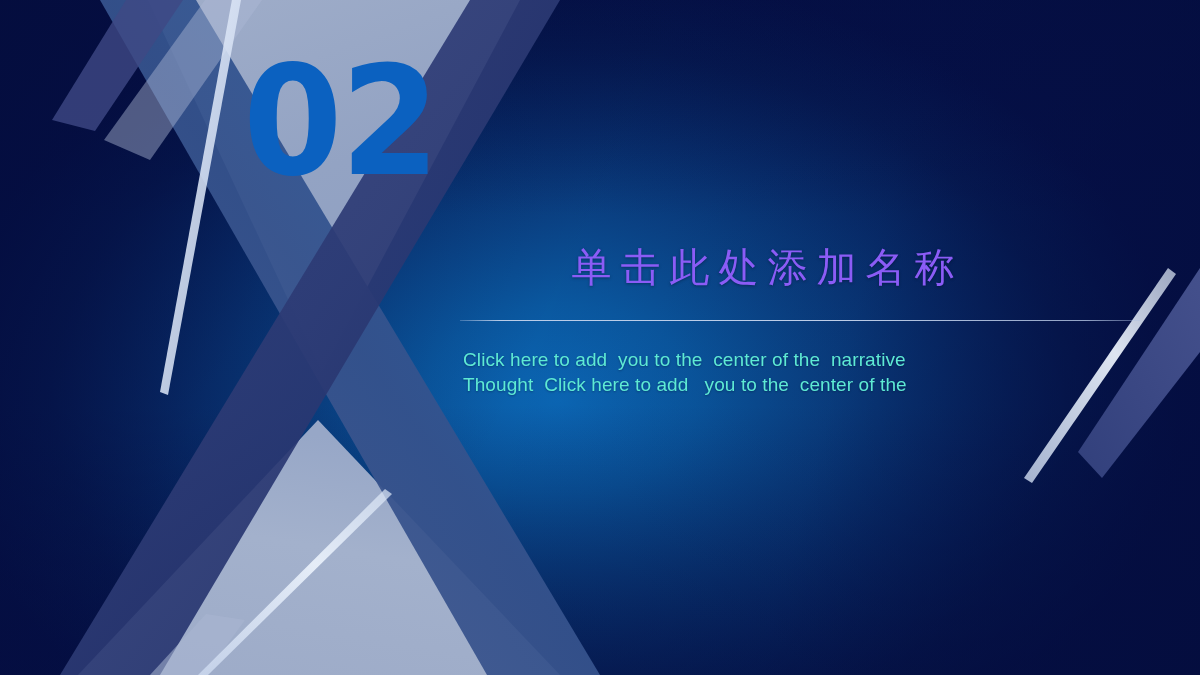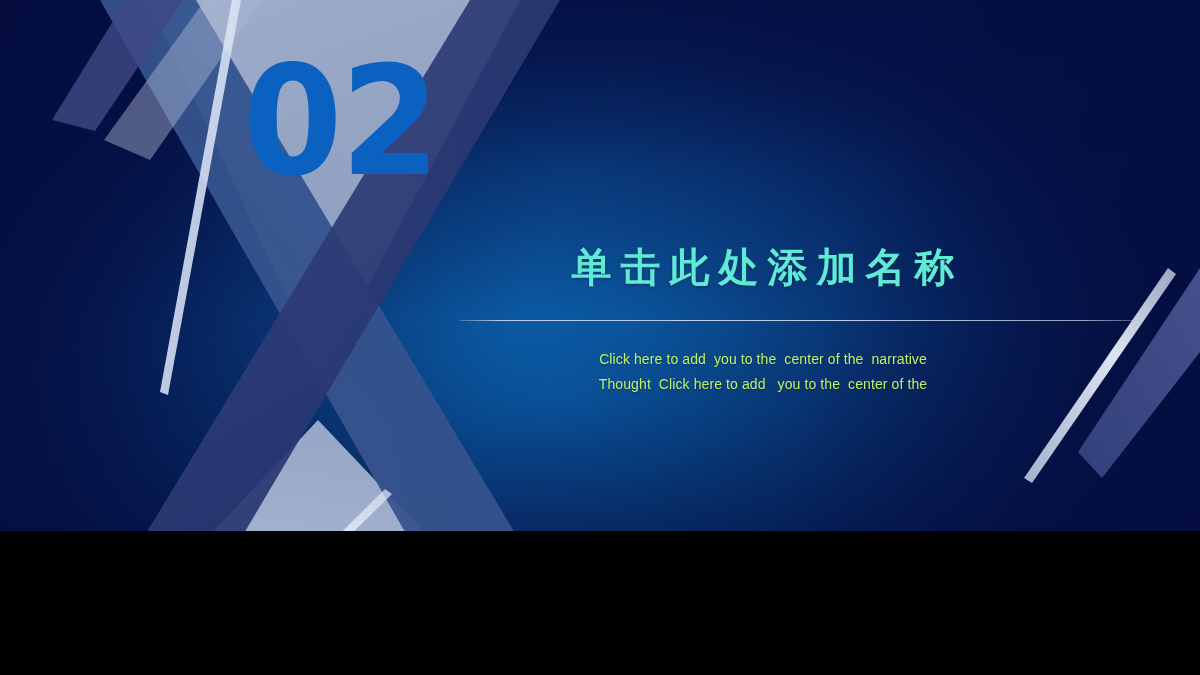--- a/index.html
+++ b/index.html
@@ -3,21 +3,21 @@
 <meta charset="utf-8">
 <style>
   html, body {
     margin: 0;
     padding: 0;
     background: #000;
   }
   #slide {
     position: relative;
     width: 1200px;
-    height: 531px;
+    height: 675px;
     overflow: hidden;
     font-family: "Liberation Sans", "DejaVu Sans", sans-serif;
     background: #06154c;
   }
 
   
   .bg-base {
     position: absolute;
     inset: 0;
     background:
@@ -64,22 +64,22 @@
   }
 
   .headline {
     position: absolute;
     left: 463px;
     top: 244px;
     width: 600px;
     text-align: center;
     font-family: "DejaVu Sans", "Liberation Sans", sans-serif;
     font-size: 40px;
-    font-weight: bold;
-    color: #5eead4;
+    font-weight: normal;
+    color: #8b5cf6;
     letter-spacing: 9px;
     text-indent: 9px;
     line-height: 1.18;
     white-space: nowrap;
     text-shadow: 0 1px 3px rgba(0,0,20,0.35);
   }
 
   .divider {
     position: absolute;
     left: 460px;
@@ -92,25 +92,25 @@
       rgba(200,214,238,0.95) 55%,
       rgba(186,203,232,0.78) 92%,
       rgba(170,190,225,0.35) 100%);
   }
 
   .body-copy {
     position: absolute;
     left: 463px;
     top: 347px;
     width: 600px;
-    text-align: center;
+    text-align: left;
     font-family: "Liberation Sans", "DejaVu Sans", sans-serif;
-    font-size: 14px;
+    font-size: 19px;
     font-weight: normal;
-    color: #bef264;
+    color: #5eead4;
     line-height: 25px;
     letter-spacing: 0.1px;
     text-shadow: 0 1px 2px rgba(0,0,25,0.30);
   }
   .body-copy .line { display: block; white-space: pre; }
 </style>
 </head>
 <body>
 
 <div id="slide">

